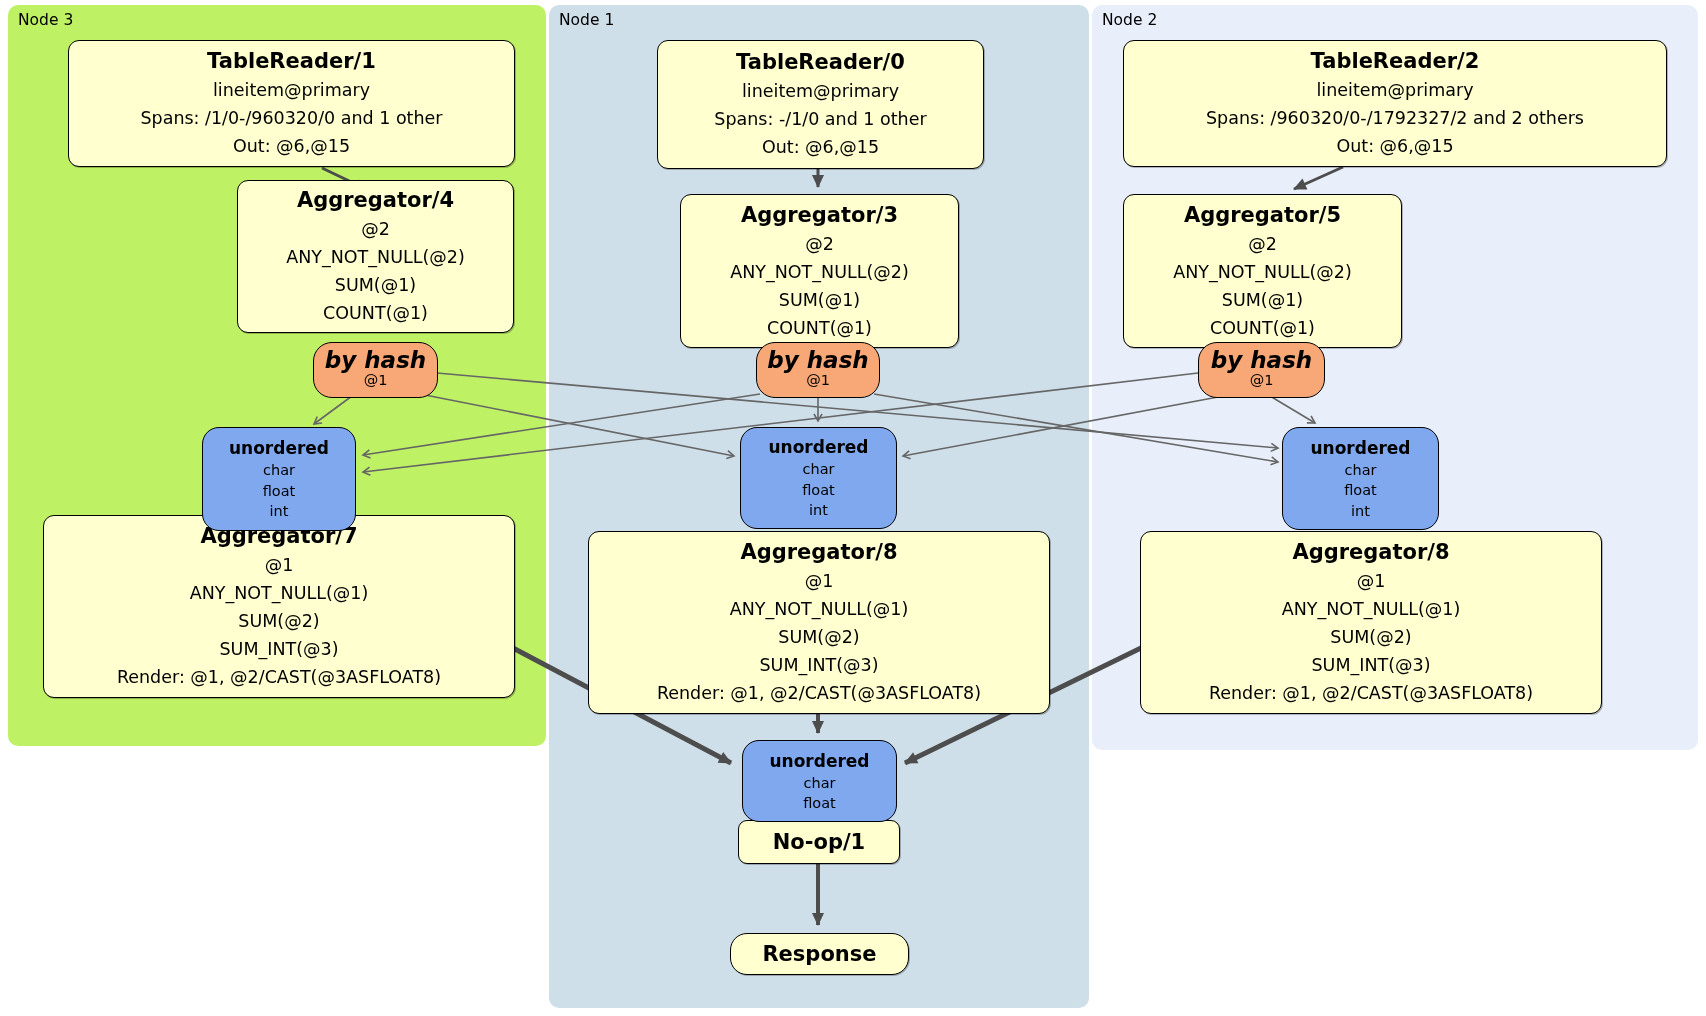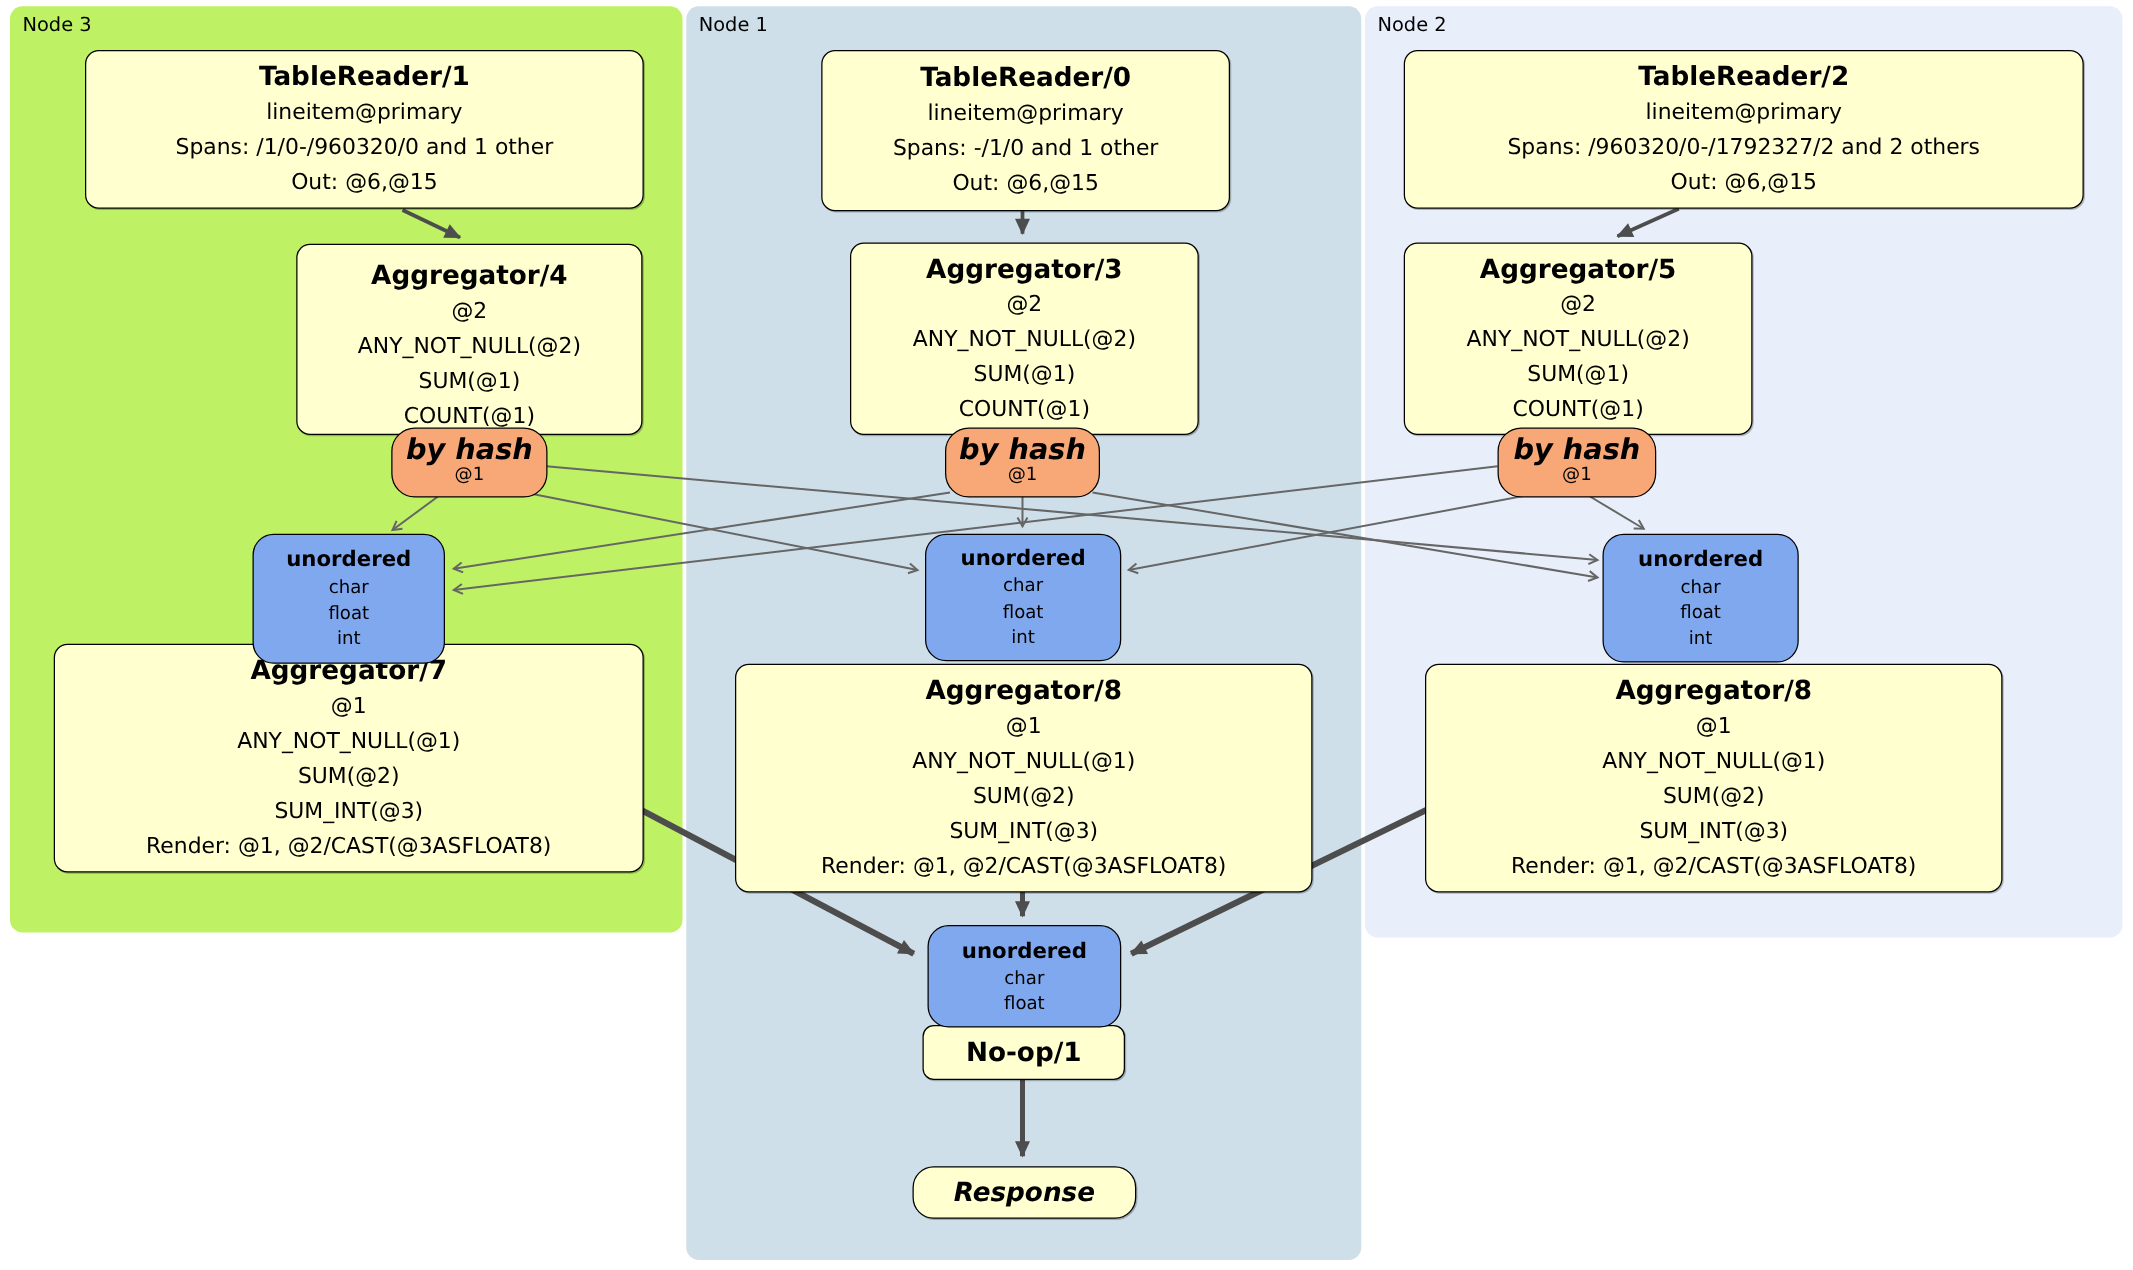--- a/index.html
+++ b/index.html
@@ -93,21 +93,21 @@
     <div class="line">Spans: -/1/0 and 1 other</div>
     <div class="line">Out: @6,@15</div>
   </div>
   <div class="proc" style="left:1123px;top:40px;width:542px;height:125px;">
     <div class="title">TableReader/2</div>
     <div class="line">lineitem@primary</div>
     <div class="line">Spans: /960320/0-/1792327/2 and 2 others</div>
     <div class="line">Out: @6,@15</div>
   </div>
 
-  <div class="proc" style="left:237px;top:195px;width:275px;height:151px;justify-content:flex-end;">
+  <div class="proc" style="left:237px;top:180px;width:275px;height:151px;">
     <div class="title">Aggregator/4</div>
     <div class="line">@2</div>
     <div class="line">ANY_NOT_NULL(@2)</div>
     <div class="line">SUM(@1)</div>
     <div class="line">COUNT(@1)</div>
   </div>
   <div class="proc" style="left:680px;top:194px;width:277px;height:152px;">
     <div class="title">Aggregator/3</div>
     <div class="line">@2</div>
     <div class="line">ANY_NOT_NULL(@2)</div>
@@ -181,17 +181,17 @@
 
   <div class="sync" style="left:742px;top:740px;width:153px;height:80px;">
     <div class="title">unordered</div>
     <div class="item">char</div>
     <div class="item">float</div>
   </div>
 
   <div class="proc" style="left:738px;top:820px;width:160px;height:42px;border-radius:9px;">
     <div class="title">No-op/1</div>
   </div>
-  <div class="proc" style="left:730px;top:933px;width:177px;height:40px;border-radius:17px;font-style:italic;">
+  <div class="proc" style="left:730px;top:933px;width:177px;height:40px;border-radius:17px;">
     <div class="title">Response</div>
   </div>
 
 </div>
 
 </body></html>

